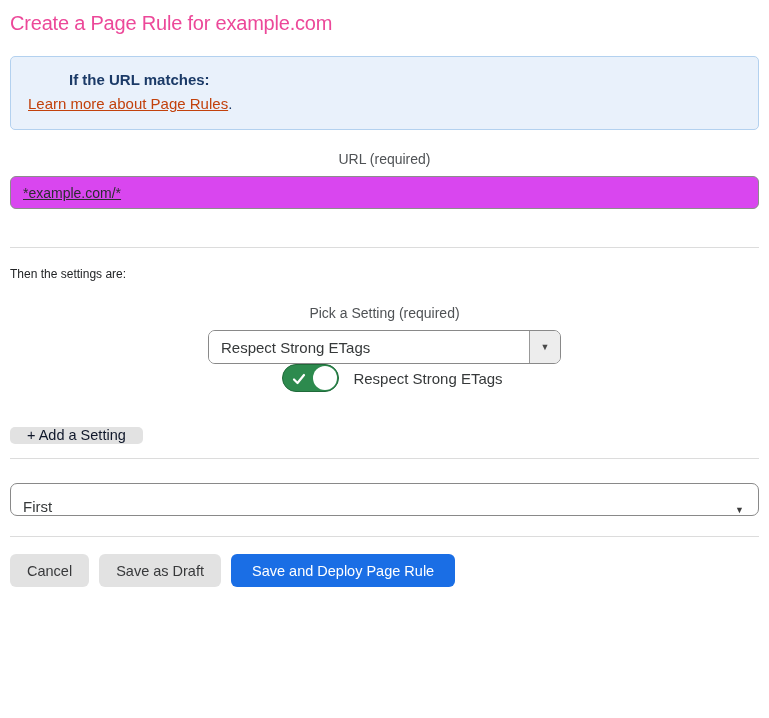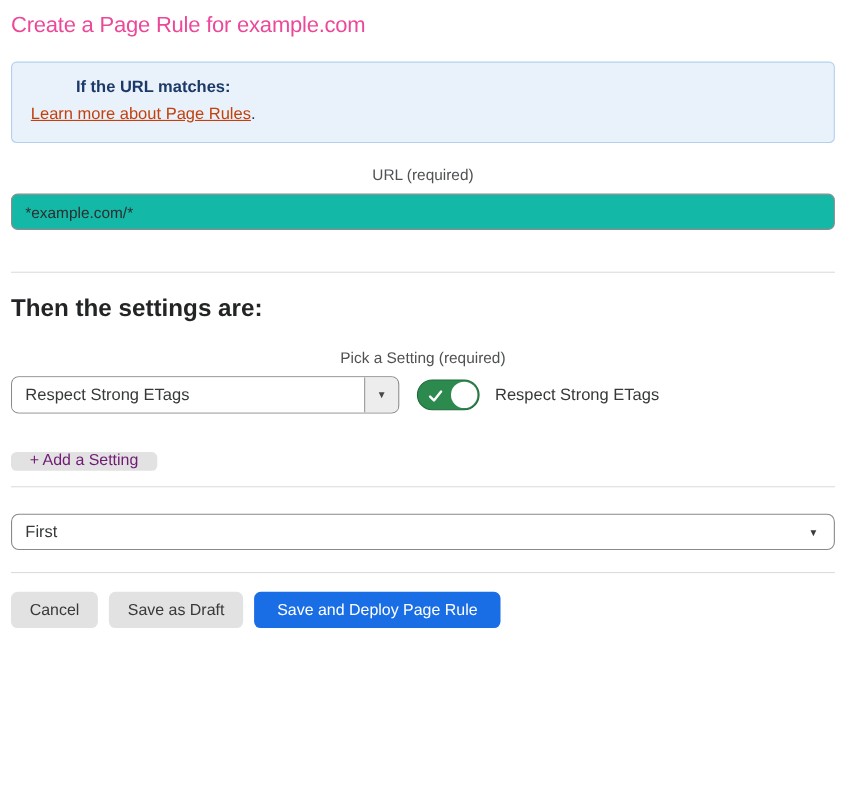--- a/index.html
+++ b/index.html
@@ -44,48 +44,49 @@
     font-size: 14px;
     color: #4f5255;
     margin-bottom: 9px;
     display: block;
     text-align: center;
   }
 
   .url-input {
     width: 100%;
     height: 33px;
-    background: #14b8a6;
+    background: #d946ef;
     border: 1px solid #8c8c8c;
     border-radius: 6px;
     padding: 0 12px;
     font-size: 14px;
     color: #2b2e30;
     font-family: "Liberation Sans", "DejaVu Sans", sans-serif;
     outline: none;
+    text-decoration: underline;
   }
 
   .divider {
     border: none;
     border-top: 1px solid #dcdcdc;
     margin: 0;
   }
   .divider-1 { margin-top: 38px; margin-bottom: 19px; }
   .divider-2 { margin-top: 14px; margin-bottom: 24px; }
   .divider-3 { margin-top: 20px; margin-bottom: 17px; }
 
   h2.section-heading {
-    font-size: 22px;
-    font-weight: 700;
+    font-size: 12px;
+    font-weight: 400;
     color: #222426;
     margin-bottom: 24px;
   }
 
   
-  .setting-row { display: flex; align-items: center; margin-bottom: 34px; }
+  .setting-row { display: flex; align-items: center; margin-bottom: 34px; flex-direction: column; }
   .select-box {
     display: flex;
     width: 353px;
     height: 34px;
     border: 1px solid #898989;
     border-radius: 7px;
     overflow: hidden;
     background: #ffffff;
     cursor: pointer;
   }
@@ -144,27 +145,27 @@
     align-items: center;
     justify-content: center;
     height: 33px;
     border: none;
     border-radius: 6px;
     font-size: 14.5px;
     font-family: "Liberation Sans", "DejaVu Sans", sans-serif;
     cursor: pointer;
   }
   .btn-gray { background: #e2e2e2; color: #38393b; padding: 0 17px; }
-  .btn-add { background: #e2e2e2; color: #701a75; padding: 0 17px; height: 17px; border-radius: 5px; }
+  .btn-add { background: #e2e2e2; color: #0f172a; padding: 0 17px; height: 17px; border-radius: 5px; }
   .btn-blue { background: #1a6ee5; color: #ffffff; padding: 0 21px; }
 
   
   .order-select {
     display: flex;
-    align-items: center;
+    align-items: flex-end;
     width: 100%;
     height: 33px;
     border: 1px solid #898989;
     border-radius: 7px;
     background: #ffffff;
     padding: 0 12px;
     font-size: 15px;
     color: #36393a;
     cursor: pointer;
     margin-bottom: 6px;

